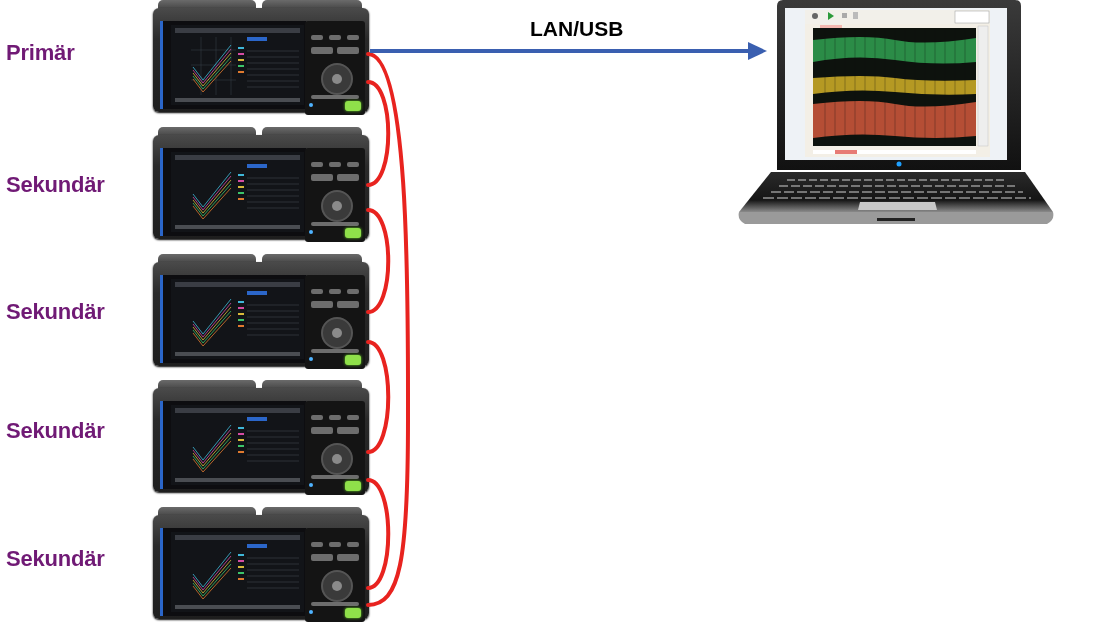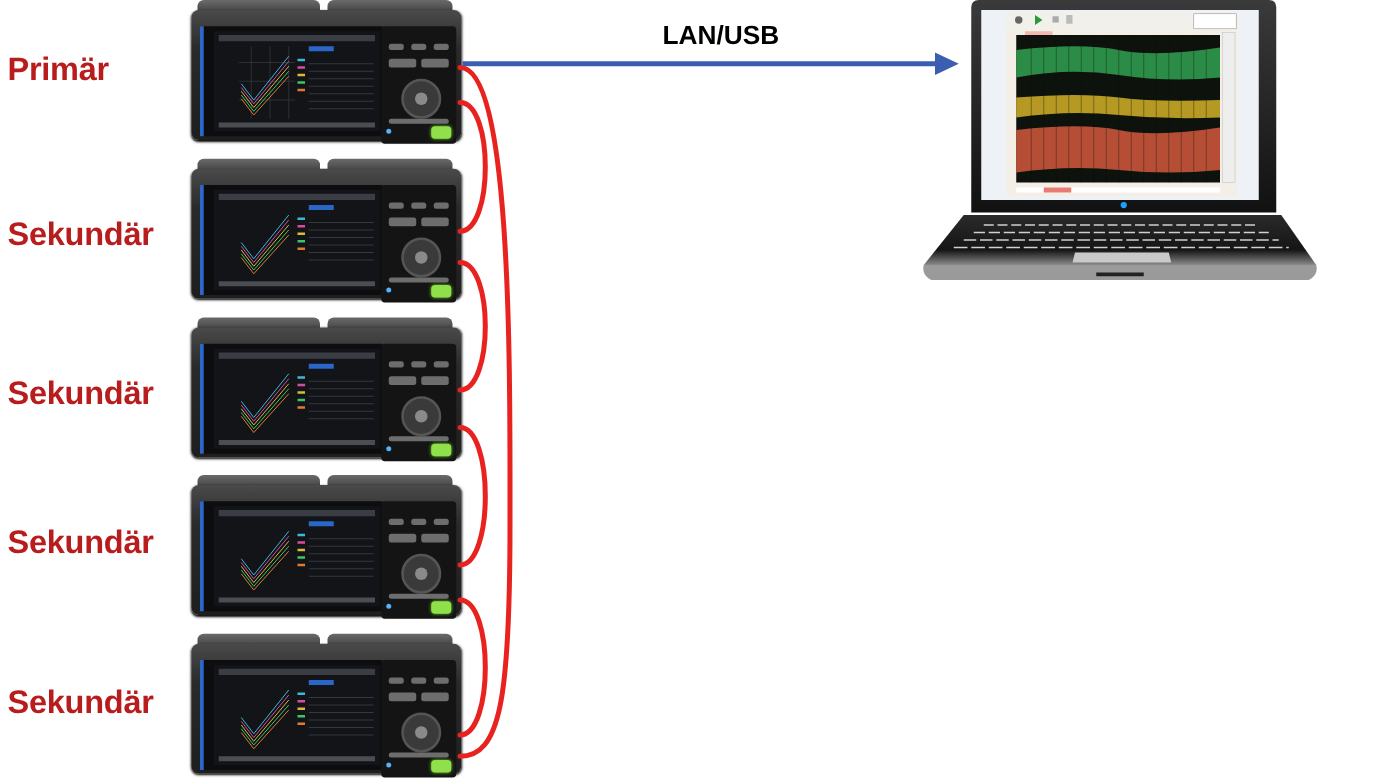--- a/index.html
+++ b/index.html
@@ -1,17 +1,17 @@
 <!DOCTYPE html>
 <html><head>
 <meta charset="utf-8">
 <style>
   html,body{margin:0;padding:0;background:#ffffff;}
   body{width:1100px;height:627px;position:relative;overflow:hidden;font-family:"Liberation Sans",sans-serif;}
-  .label{position:absolute;left:6px;font-weight:bold;font-size:26px;color:#b91c1c;letter-spacing:-0.2px;}
+  .label{position:absolute;left:6px;font-weight:bold;font-size:22px;color:#701a75;letter-spacing:-0.2px;}
   .device{position:absolute;left:150px;width:222px;height:116px;}
   .dev-body{position:absolute;left:3px;top:8px;width:216px;height:104px;background:linear-gradient(#4a4a4a,#2a2a2a 30%,#1e1e1e);border-radius:6px;box-shadow:0 1px 2px #000;}
   .dev-top{position:absolute;top:0;height:14px;background:linear-gradient(#6a6a6a,#333);border-radius:5px 5px 0 0;}
   .dev-top.l{left:8px;width:98px;}
   .dev-top.r{left:112px;width:100px;}
   .screen-frame{position:absolute;left:7px;top:13px;width:143px;height:88px;background:#0d0d10;border-left:3px solid #2b66c9;}
   .screen{position:absolute;left:8px;top:4px;width:133px;height:80px;background:#121418;}
   .screen svg{position:absolute;left:0;top:0;}
   .panel{position:absolute;left:152px;top:13px;width:60px;height:94px;background:#141414;border-radius:3px;}
   .btn{position:absolute;background:#6d6d6d;border-radius:2px;}

